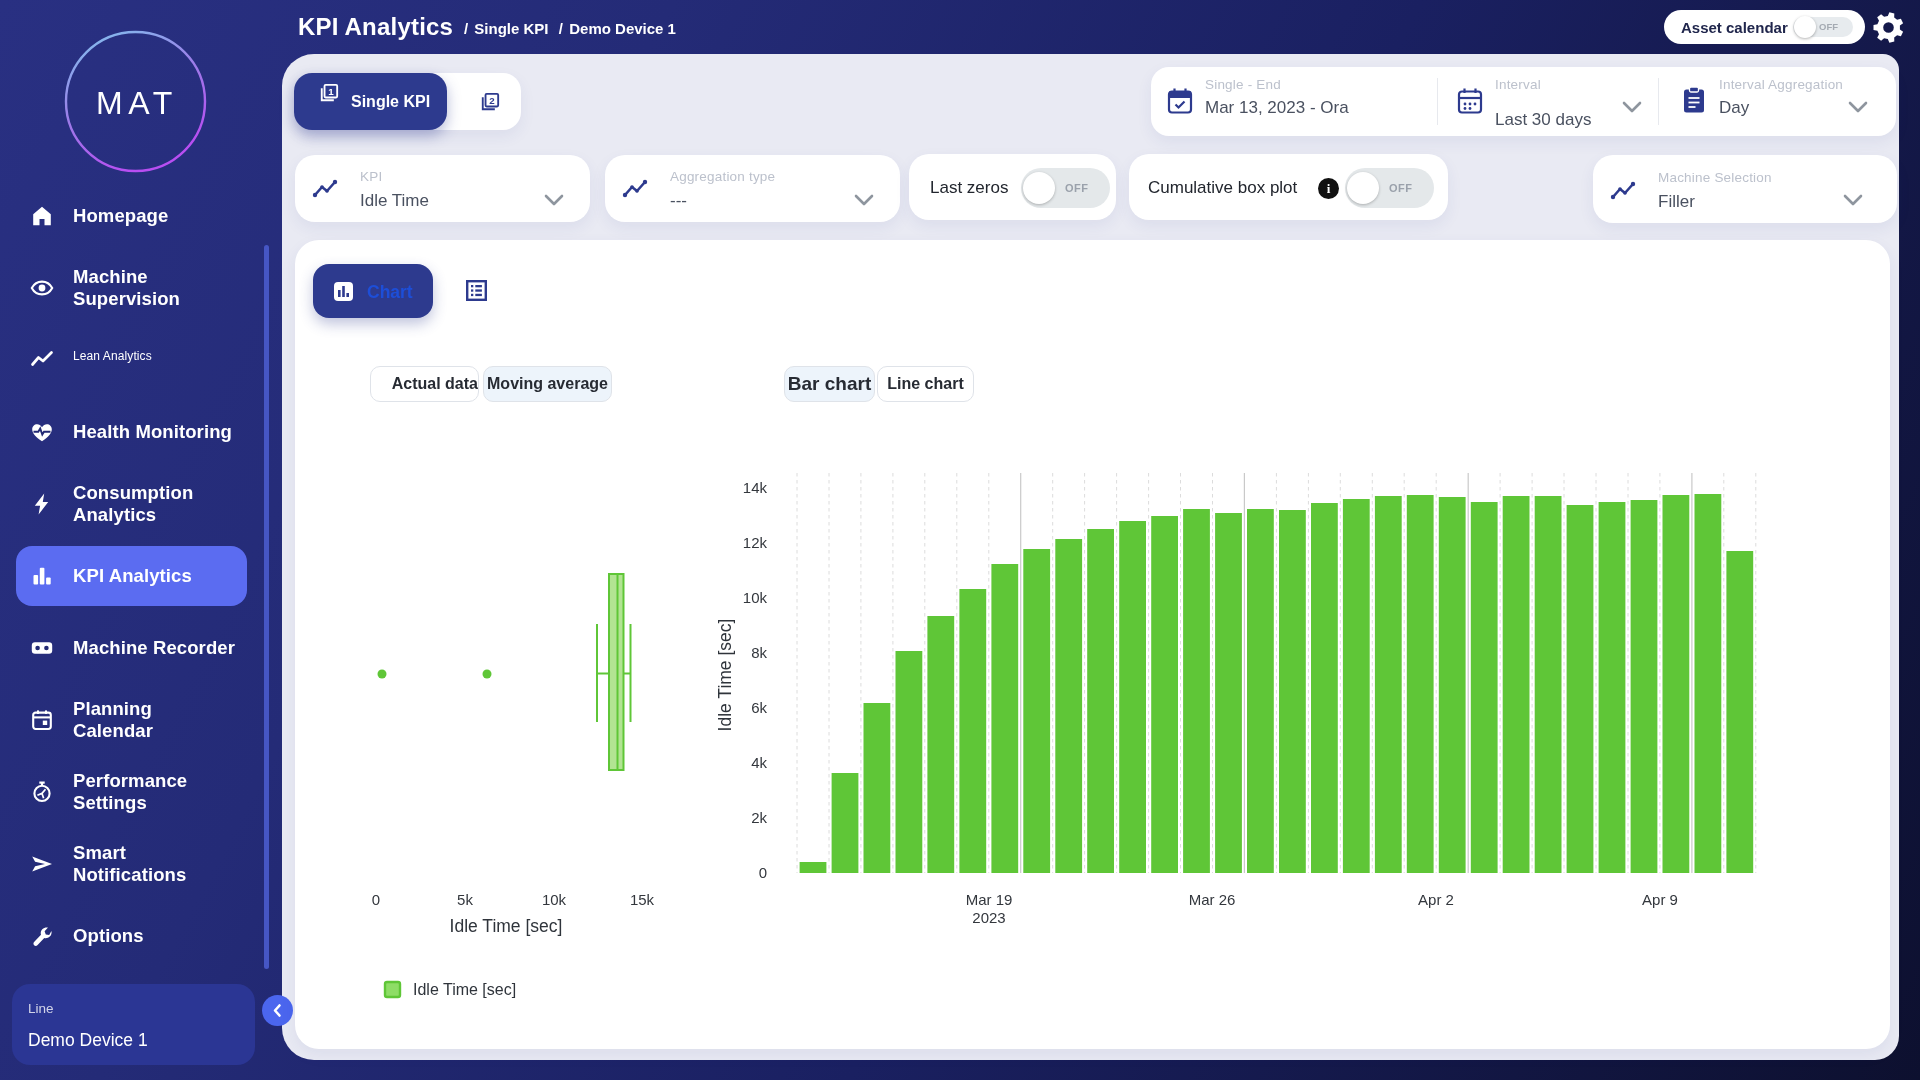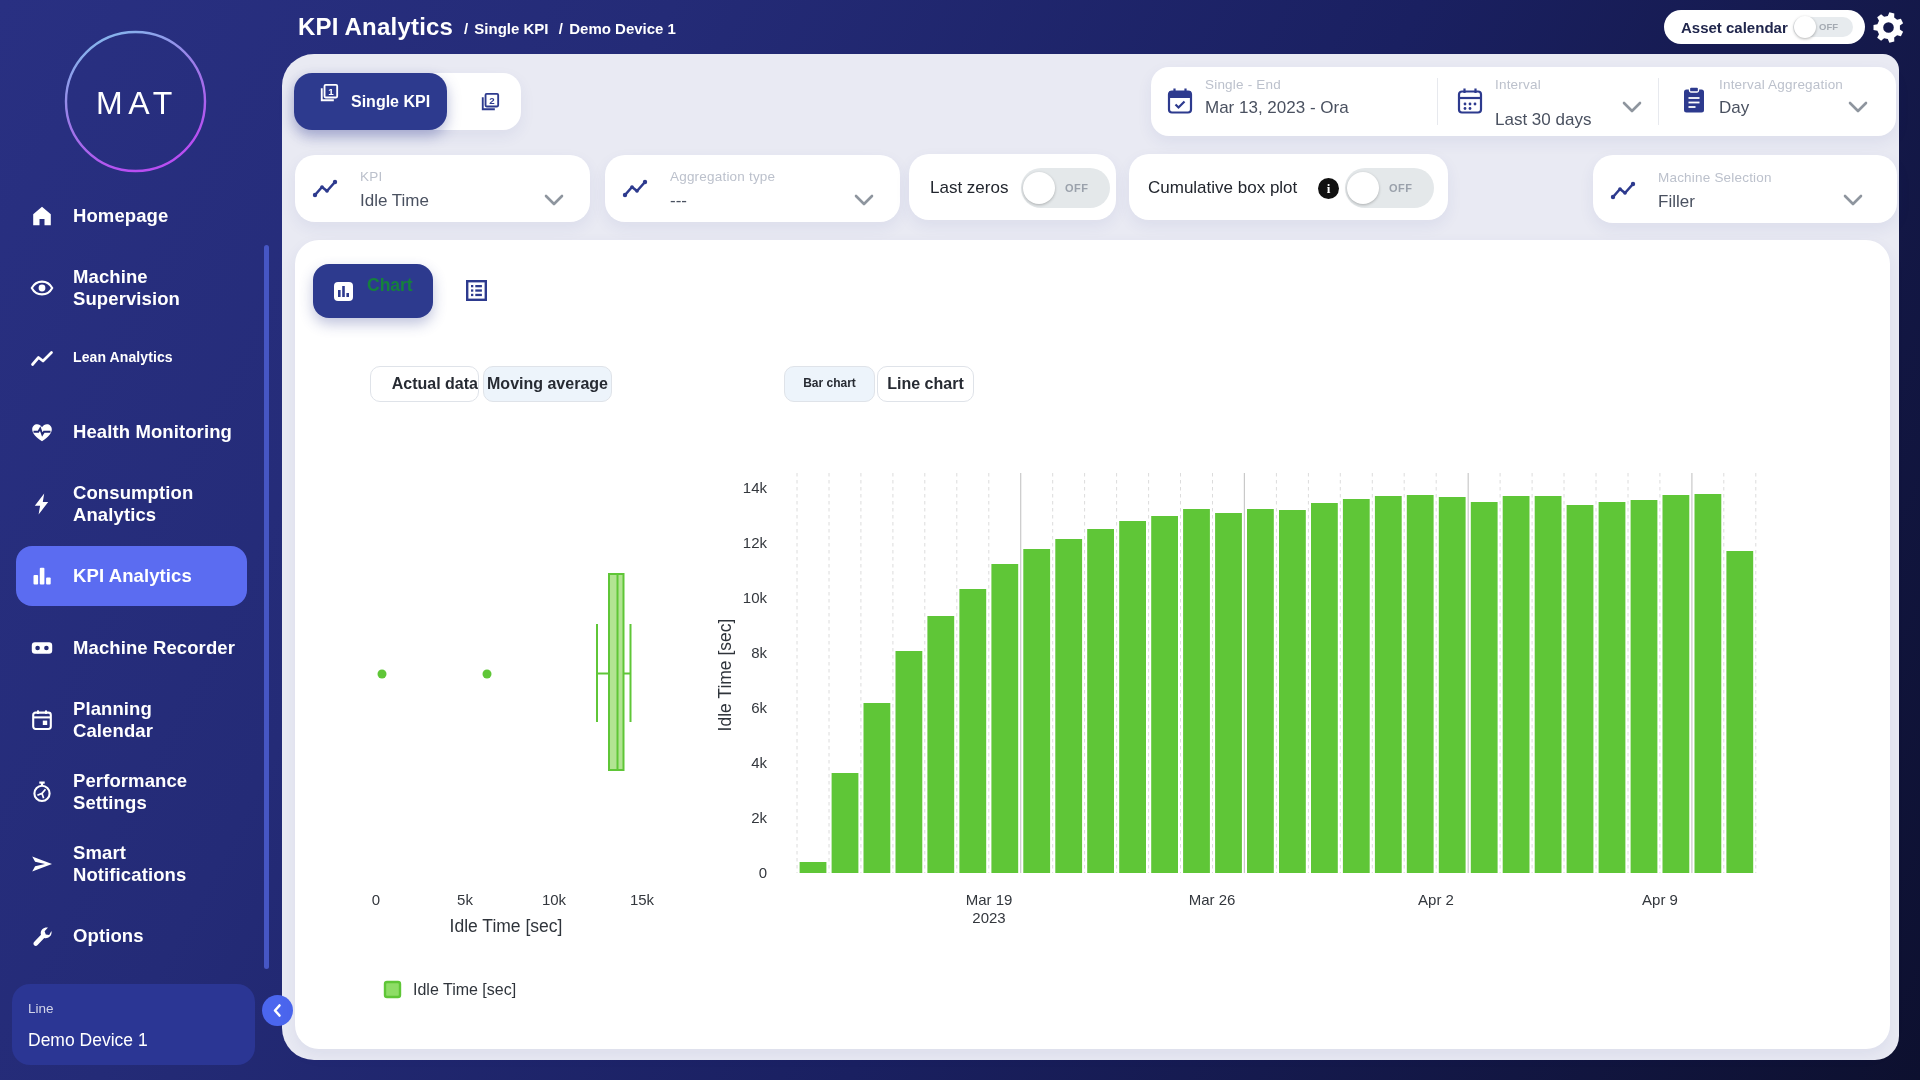--- a/index.html
+++ b/index.html
@@ -40,21 +40,21 @@
   </svg>
 <div class="abs" style="left:73px;top:205px;font-size:18.5px;font-weight:bold;color:#fff;letter-spacing:.1px">Homepage</div>
 <svg class="abs" style="left:30px;top:276px" width="24" height="24" viewBox="0 0 24 24">
     <path d="M12 5.6c-4.8 0-8.6 3.4-10.2 6.4 1.6 3 5.4 6.4 10.2 6.4s8.6-3.4 10.2-6.4C20.6 9 16.8 5.6 12 5.6Z" fill="none" stroke="#fff" stroke-width="2.1"></path>
     <circle cx="12" cy="12" r="3.4" fill="#fff"></circle>
   </svg>
 <div class="abs" style="left:73px;top:266px;font-size:18.5px;font-weight:bold;color:#fff;line-height:22px;letter-spacing:.1px">Machine<br>Supervision</div>
 <svg class="abs" style="left:30px;top:348px" width="24" height="24" viewBox="0 0 24 24">
     <polyline points="2.5,16.5 8.5,9.5 13,13 21.5,4.5" fill="none" stroke="#fff" stroke-width="2.7" stroke-linecap="round" stroke-linejoin="round"></polyline>
   </svg>
-<div class="abs" style="left:73px;top:349px;font-size:14px;font-weight:bold;color:#fff;letter-spacing:.1px">Lean Analytics</div>
+<div class="abs" style="left:73px;top:349px;font-size:12px;font-weight:normal;color:#fff;letter-spacing:.1px">Lean Analytics</div>
 <svg class="abs" style="left:30px;top:420px" width="24" height="24" viewBox="0 0 24 24">
     <path d="M12 21.3C5.8 17 2.2 13.2 2.2 9.2 2.2 6.3 4.4 4.2 7.1 4.2c1.9 0 3.7 1.1 4.9 3 1.2-1.9 3-3 4.9-3 2.7 0 4.9 2.1 4.9 5 0 4-3.6 7.8-9.8 12.1Z" fill="#fff"></path>
     <polyline points="3.5,11.8 8.3,11.8 10.2,8.6 12.3,14.6 14,11.8 20.5,11.8" fill="none" stroke="#232a74" stroke-width="1.9"></polyline>
   </svg>
 <div class="abs" style="left:73px;top:421px;font-size:18.5px;font-weight:bold;color:#fff;letter-spacing:.1px">Health Monitoring</div>
 <svg class="abs" style="left:30px;top:492px" width="24" height="24" viewBox="0 0 24 24">
     <path d="M14.2 1.6 4.8 13.8h5.3L8.6 22.4l9.6-12.3h-5.4Z" fill="#fff"></path>
   </svg>
 <div class="abs" style="left:73px;top:482px;font-size:18.5px;font-weight:bold;color:#fff;line-height:22px;letter-spacing:.1px">Consumption<br>Analytics</div>
 <svg class="abs" style="left:30px;top:564px" width="24" height="24" viewBox="0 0 24 24">
@@ -214,35 +214,35 @@
 <div class="card" style="left:295px;top:240px;width:1595px;height:809px;border-radius:24px"></div>
 <div class="abs" style="left:313px;top:264px;width:120px;height:54px;border-radius:16px;background:#2d3a8e;box-shadow:0 6px 14px rgba(45,58,142,.3)"></div>
 <div class="abs" style="left:334px;top:282px;width:19px;height:19px;border-radius:4px;background:#fff"></div>
 <svg class="abs" style="left:334px;top:282px" width="19" height="19" viewBox="0 0 19 19">
     <g fill="#2d3a8e">
       <rect x="4" y="8" width="2.6" height="7"></rect>
       <rect x="8.2" y="4" width="2.6" height="11"></rect>
       <rect x="12.4" y="11" width="2.6" height="4"></rect>
     </g>
   </svg>
-<div class="abs" style="left:367px;top:275px;font-size:17.5px;font-weight:bold;color:#15803d">Chart</div>
+<div class="abs" style="left:367px;top:282px;font-size:17.5px;font-weight:bold;color:#1d4ed8">Chart</div>
 <svg class="abs" style="left:466px;top:280px" width="21" height="21" viewBox="0 0 21 21">
     <rect x="1.2" y="1.2" width="18.6" height="18.6" fill="none" stroke="#2d3a8e" stroke-width="2.4"></rect>
     <g fill="#2d3a8e">
       <rect x="5" y="5" width="2.3" height="2.3"></rect>
       <rect x="9.3" y="5" width="6.6" height="2.3"></rect>
       <rect x="5" y="9.4" width="2.3" height="2.3"></rect>
       <rect x="9.3" y="9.4" width="6.6" height="2.3"></rect>
       <rect x="5" y="13.8" width="2.3" height="2.3"></rect>
       <rect x="9.3" y="13.8" width="6.6" height="2.3"></rect>
     </g>
   </svg>
 <div class="abs" style="left:370px;top:366px;width:109px;height:36px;border-radius:10px;background:#fff;border:1.5px solid #dfe3e9;text-align:right;line-height:33px;font-size:16px;font-weight:bold;color:#272b33">Actual data</div>
 <div class="abs" style="left:483px;top:366px;width:129px;height:36px;border-radius:10px;background:#edf4fb;border:1.5px solid #dfe3e9;text-align:center;line-height:33px;font-size:16px;font-weight:bold;color:#272b33">Moving average</div>
-<div class="abs" style="left:784px;top:366px;width:91px;height:36px;border-radius:10px;background:#edf4fb;border:1.5px solid #dfe3e9;text-align:center;line-height:33px;font-size:12px;font-weight:bold;color:#272b33">Bar chart</div>
+<div class="abs" style="left:784px;top:366px;width:91px;height:36px;border-radius:10px;background:#edf4fb;border:1.5px solid #dfe3e9;text-align:center;line-height:33px;font-size:19px;font-weight:bold;color:#272b33">Bar chart</div>
 <div class="abs" style="left:877px;top:366px;width:97px;height:36px;border-radius:10px;background:#fff;border:1.5px solid #dfe3e9;text-align:center;line-height:33px;font-size:16px;font-weight:bold;color:#272b33">Line chart</div>
 <svg class="abs" style="left:295px;top:430px" width="1595" height="600" viewBox="295 430 1595 600" font-family="Liberation Sans,sans-serif">
     <line x1="797.0" y1="473" x2="797.0" y2="873.0" stroke="#dcdcdc" stroke-width="1" stroke-dasharray="3.5,3.5"></line>
     <line x1="829.0" y1="473" x2="829.0" y2="873.0" stroke="#dcdcdc" stroke-width="1" stroke-dasharray="3.5,3.5"></line>
     <line x1="860.9" y1="473" x2="860.9" y2="873.0" stroke="#dcdcdc" stroke-width="1" stroke-dasharray="3.5,3.5"></line>
     <line x1="892.9" y1="473" x2="892.9" y2="873.0" stroke="#dcdcdc" stroke-width="1" stroke-dasharray="3.5,3.5"></line>
     <line x1="924.8" y1="473" x2="924.8" y2="873.0" stroke="#dcdcdc" stroke-width="1" stroke-dasharray="3.5,3.5"></line>
     <line x1="956.8" y1="473" x2="956.8" y2="873.0" stroke="#dcdcdc" stroke-width="1" stroke-dasharray="3.5,3.5"></line>
     <line x1="988.8" y1="473" x2="988.8" y2="873.0" stroke="#dcdcdc" stroke-width="1" stroke-dasharray="3.5,3.5"></line>
     <line x1="1020.7" y1="473" x2="1020.7" y2="873.0" stroke="#c9c9c9" stroke-width="1.2"></line>

